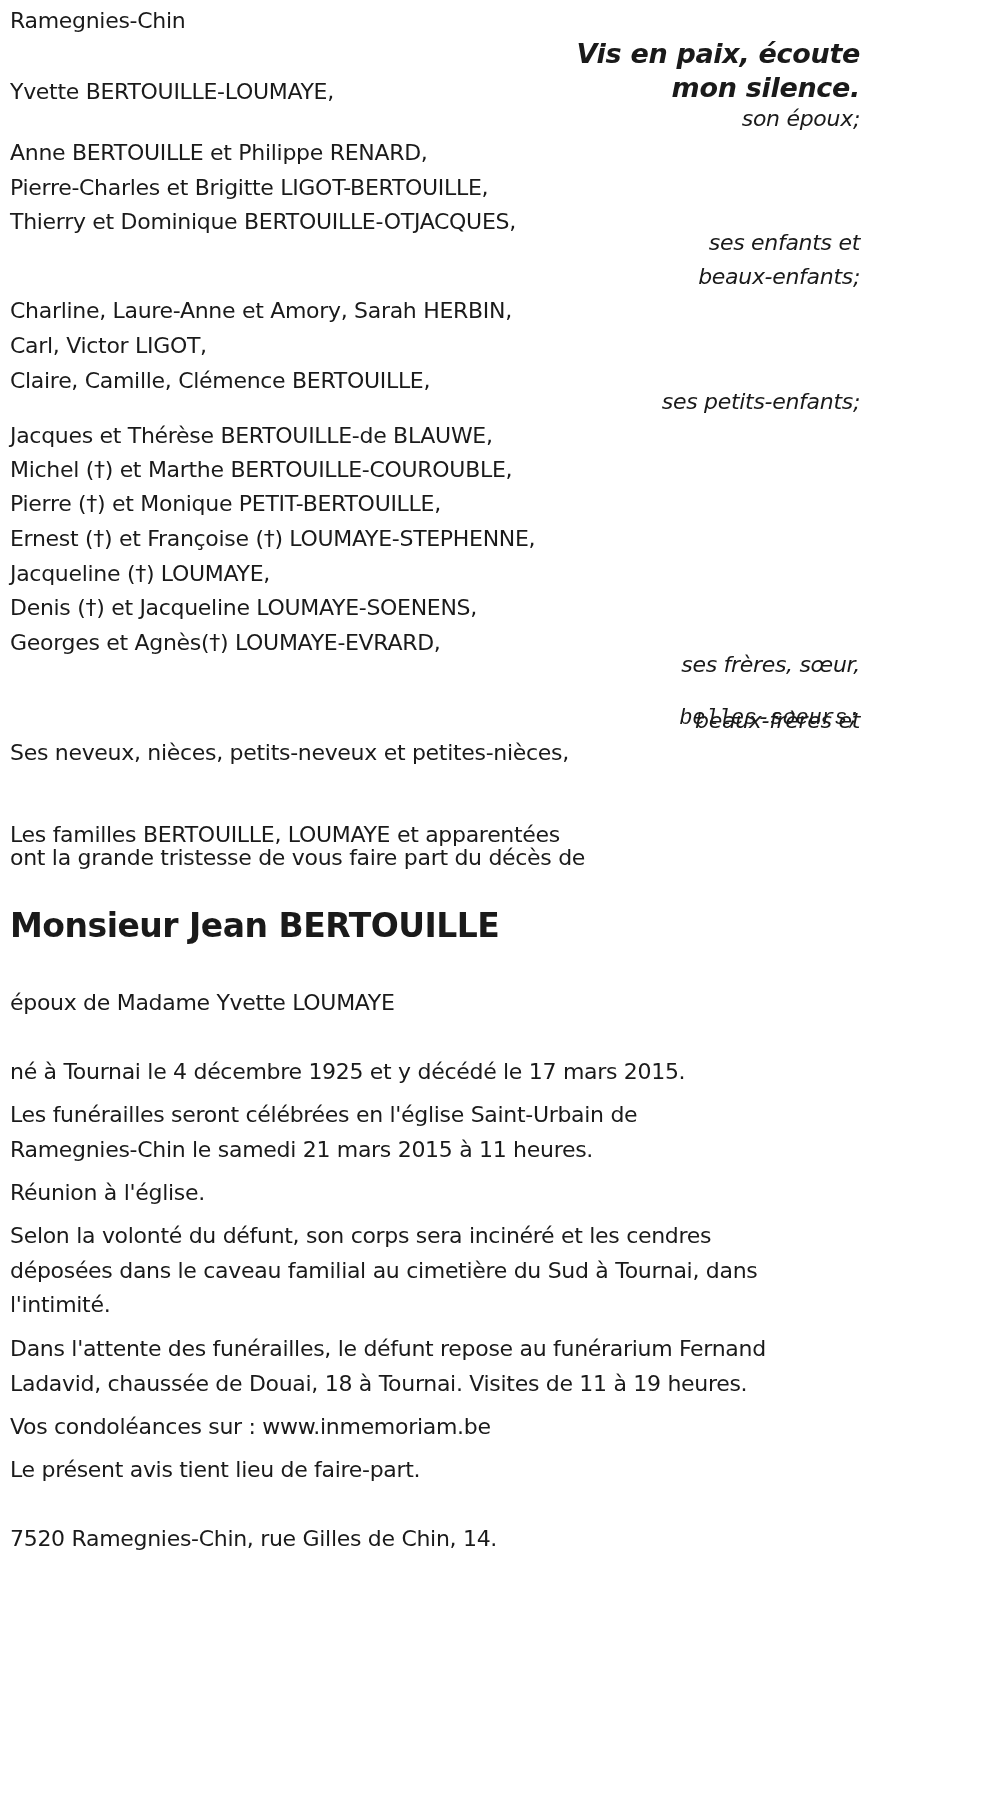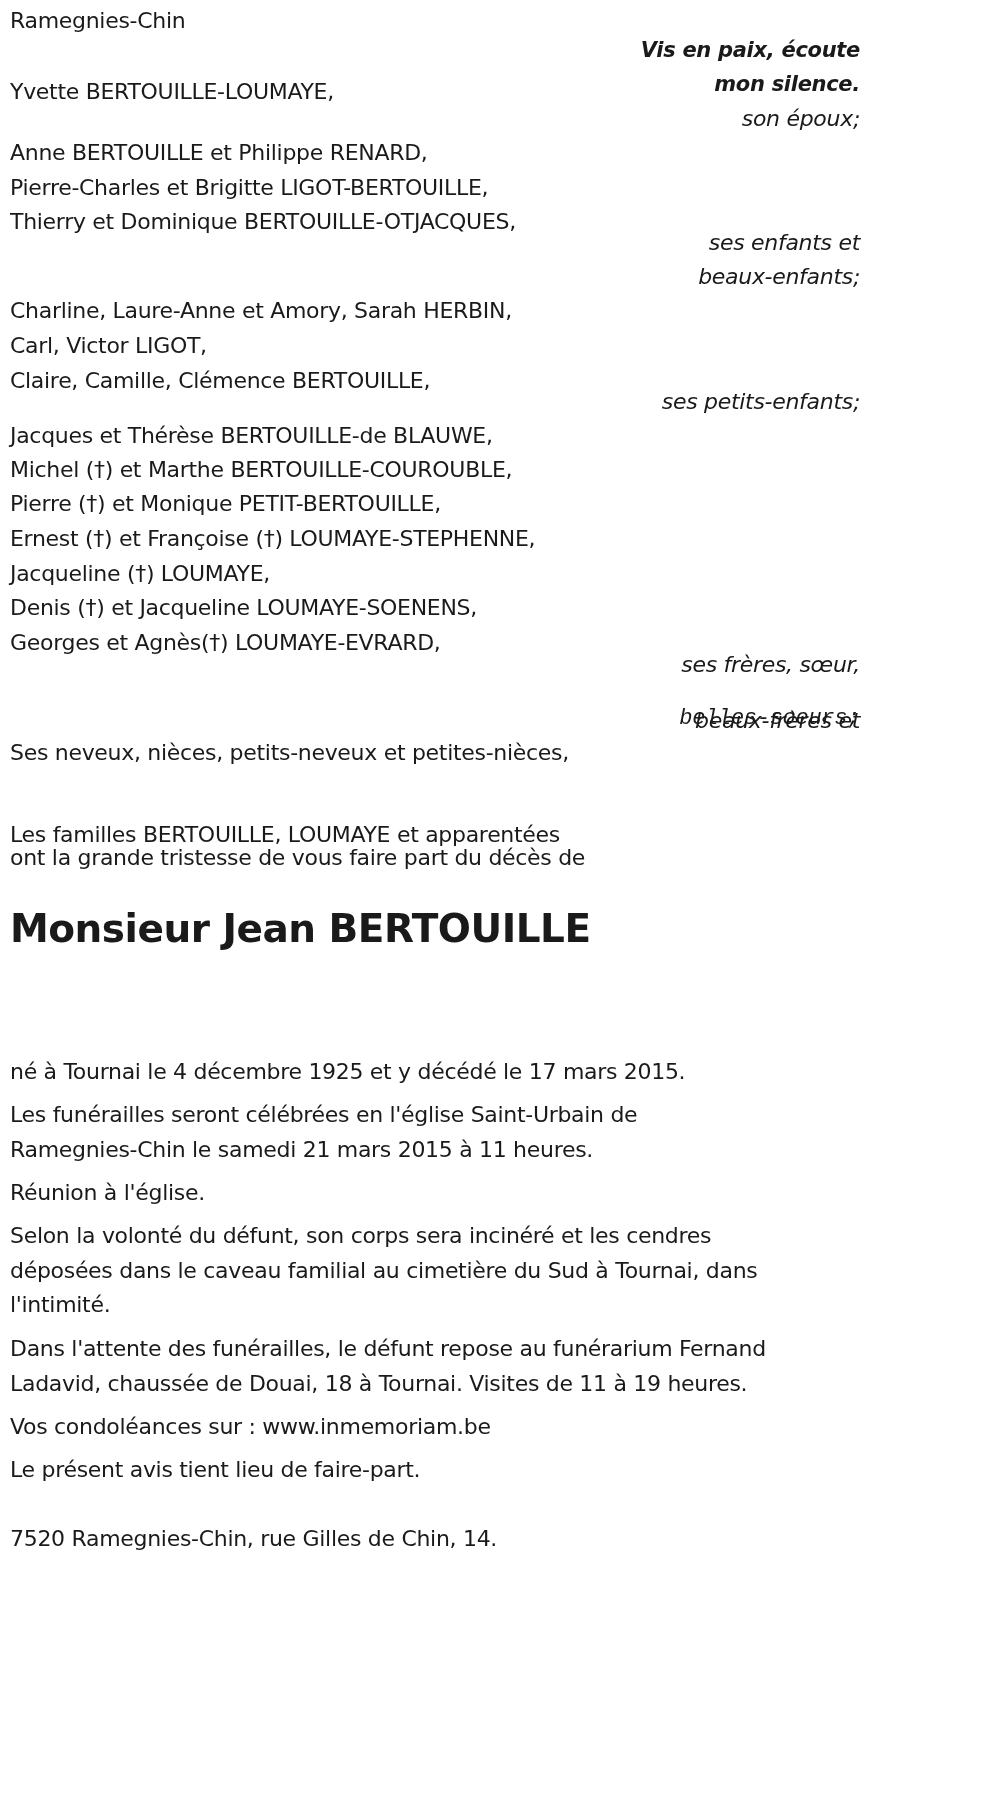--- a/index.html
+++ b/index.html
@@ -8,22 +8,22 @@
       font-family: "DejaVu Sans", sans-serif;
       color: #1a1a1a;
       font-size: 22px;
       letter-spacing: -0.3px;
     }
     .page { position: relative; width: 1000px; height: 1611px; }
     .abs { position: absolute; white-space: nowrap; }
     .left { left: 10px; }
     .right { right: 140px; text-align: right; }
     .it { font-style: italic; }
-    .motto { font-weight: bold; font-style: italic; font-size: 21px; }
-    .title { font-weight: bold; font-size: 39px; letter-spacing: -0.5px; }
+    .motto { font-weight: bold; font-style: italic; font-size: 27px; }
+    .title { font-weight: bold; font-size: 33px; letter-spacing: -0.5px; }
   </style>
 </head>
 <body>
 
 <div class="page">
 
   <div class="abs left" style="top:8px;">Ramegnies-Chin</div>
 
   <div class="abs right motto" style="top:38px;">Vis en paix, écoute</div>
   <div class="abs right motto" style="top:72px;">mon silence.</div>
@@ -53,20 +53,21 @@
   <div class="abs right it" style="top:708px;">beaux-frères et</div>
   <div class="abs right it" style="top:706px;font-family:Liberation Mono, monospace;">belles-soeurs;</div>
 
   <div class="abs left" style="top:740px;">Ses neveux, nièces, petits-neveux et petites-nièces,</div>
   <div class="abs left" style="top:774px;margin-top:48px;">Les familles BERTOUILLE, LOUMAYE et apparentées</div>
 
   <div class="abs left" style="top:845px;">ont la grande tristesse de vous faire part du décès de</div>
 
   <div class="abs left title" style="top:906px;">Monsieur Jean BERTOUILLE</div>
 
+  <div class="abs left" style="top:990px;">époux de Madame Yvette LOUMAYE</div>
 
   <div class="abs left" style="top:1059px;">né à Tournai le 4 décembre 1925 et y décédé le 17 mars 2015.</div>
 
   <div class="abs left" style="top:1102px;">Les funérailles seront célébrées en l'église Saint-Urbain de</div>
   <div class="abs left" style="top:1137px;">Ramegnies-Chin le samedi 21 mars 2015 à 11 heures.</div>
 
   <div class="abs left" style="top:1180px;">Réunion à l'église.</div>
 
   <div class="abs left" style="top:1223px;">Selon la volonté du défunt, son corps sera incinéré et les cendres</div>
   <div class="abs left" style="top:1258px;">déposées dans le caveau familial au cimetière du Sud à Tournai, dans</div>

